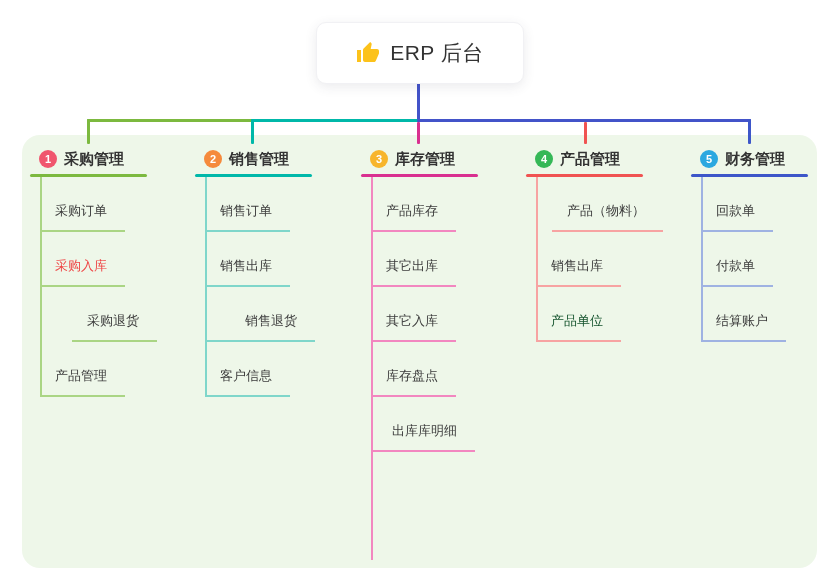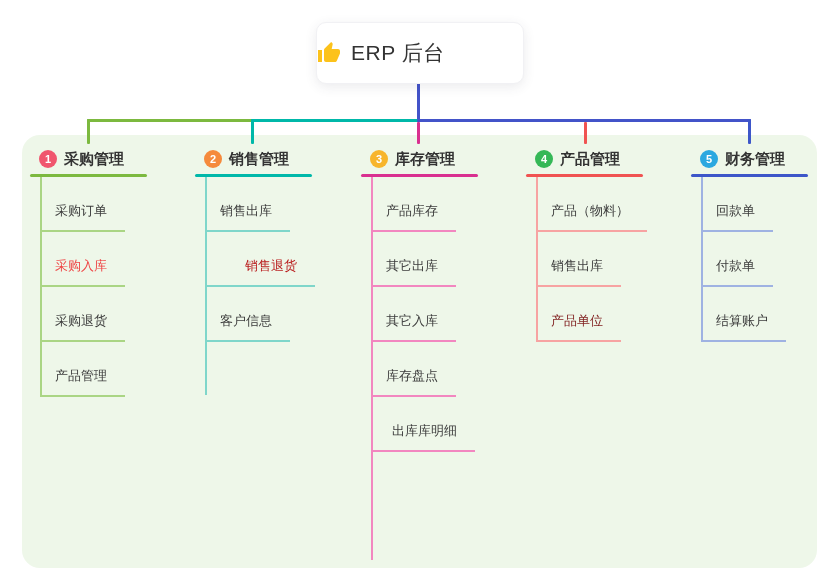--- a/index.html
+++ b/index.html
@@ -1,21 +1,21 @@
 <!DOCTYPE html>
 <html><head>
 <meta charset="utf-8">
 <style>
   html,body{margin:0;padding:0;background:#ffffff;font-family:"Liberation Sans","DejaVu Sans",sans-serif;}
   .canvas{position:relative;width:839px;height:588px;background:#ffffff;overflow:hidden;}
   .panel{position:absolute;left:22px;top:135px;width:795px;height:433px;border-radius:18px;z-index:0;}
   .seg{position:absolute;z-index:1;border-radius:1px;}
   .root-card{position:absolute;left:316px;top:22px;width:206px;height:60px;background:#fff;
     border:1px solid #f1f1f4;border-radius:10px;box-shadow:0 3px 12px rgba(60,60,80,0.10);
-    display:flex;align-items:center;justify-content:flex-start;gap:10px;z-index:3;}
+    display:flex;align-items:center;justify-content:center;gap:10px;z-index:3;}
   .root-title{font-size:21px;font-weight:500;letter-spacing:0.5px;}
   .thumb{display:flex;align-items:center;}
   .branch{position:absolute;top:144px;width:160px;z-index:2;}
   .branch-header{display:flex;align-items:center;gap:7px;padding-left:9px;height:30px;cursor:default;}
   .badge{width:18px;height:18px;border-radius:50%;color:#fff;font-size:11px;font-weight:bold;
     display:flex;align-items:center;justify-content:center;flex:0 0 18px;}
   .branch-label{font-size:15px;font-weight:600;white-space:nowrap;}
   .branch-underline{width:117px;height:3px;border-radius:2px;}
   .vline{position:absolute;left:10px;top:33px;width:2px;z-index:1;}
   .item-row{height:55px;display:flex;align-items:flex-end;margin-left:10px;}
@@ -58,44 +58,47 @@
     <div class="items">
   <div class="item-row">
     <span class="item-label" style="color: rgb(60, 60, 60); border-bottom-color: rgb(170, 213, 132);">采购订单</span>
   </div>
 
   <div class="item-row">
     <span class="item-label" style="color: #ef4444; border-bottom-color: rgb(170, 213, 132);">采购入库</span>
   </div>
 
   <div class="item-row">
-    <span class="item-label" style="color: rgb(60, 60, 60); border-bottom-color: rgb(170, 213, 132);">采购退货</span>
+    <span class="item-label" style="color: rgb(60, 60, 60); border-bottom-color: rgb(170, 213, 132); margin-left: 32px;">采购退货</span>
   </div>
 
   <div class="item-row">
     <span class="item-label" style="color: rgb(60, 60, 60); border-bottom-color: rgb(170, 213, 132);">产品管理</span>
   </div>
 </div>
   </div>
 
   <div class="branch" style="left: 195px;">
     <div class="branch-header">
       <span class="badge" style="background: rgb(245, 138, 60);">2</span>
       <span class="branch-label" style="color: rgb(51, 51, 51);">销售管理</span>
     </div>
     <div class="branch-underline" style="background: rgb(0, 184, 169);"></div>
     <div class="vline" style="background: rgb(127, 214, 202); height: 218px;"></div>
     <div class="items">
+  <div class="item-row">
+    <span class="item-label" style="color: rgb(60, 60, 60); border-bottom-color: rgb(127, 214, 202);">销售订单</span>
+  </div>
 
   <div class="item-row">
     <span class="item-label" style="color: rgb(60, 60, 60); border-bottom-color: rgb(127, 214, 202);">销售出库</span>
   </div>
 
   <div class="item-row">
-    <span class="item-label" style="color: #b91c1c; border-bottom-color: rgb(127, 214, 202); padding-left: 40px;">销售退货</span>
+    <span class="item-label" style="color: #404040; border-bottom-color: rgb(127, 214, 202); padding-left: 40px;">销售退货</span>
   </div>
 
   <div class="item-row">
     <span class="item-label" style="color: rgb(60, 60, 60); border-bottom-color: rgb(127, 214, 202);">客户信息</span>
   </div>
 </div>
   </div>
 
   <div class="branch" style="left: 361px;">
     <div class="branch-header">
@@ -131,29 +134,29 @@
 
   <div class="branch" style="left: 526px;">
     <div class="branch-header">
       <span class="badge" style="background: rgb(53, 184, 87);">4</span>
       <span class="branch-label" style="color: rgb(51, 51, 51);">产品管理</span>
     </div>
     <div class="branch-underline" style="background: rgb(240, 83, 82);"></div>
     <div class="vline" style="background: rgb(247, 163, 162); height: 163px;"></div>
     <div class="items">
   <div class="item-row">
-    <span class="item-label" style="color: rgb(60, 60, 60); border-bottom-color: rgb(247, 163, 162);">产品（物料）</span>
+    <span class="item-label" style="color: rgb(60, 60, 60); border-bottom-color: rgb(247, 163, 162); margin-left: 16px;">产品（物料）</span>
   </div>
 
   <div class="item-row">
     <span class="item-label" style="color: rgb(60, 60, 60); border-bottom-color: rgb(247, 163, 162);">销售出库</span>
   </div>
 
   <div class="item-row">
-    <span class="item-label" style="color: #7f1d1d; border-bottom-color: rgb(247, 163, 162); text-align: right;">产品单位</span>
+    <span class="item-label" style="color: #14532d; border-bottom-color: rgb(247, 163, 162); text-align: right;">产品单位</span>
   </div>
 </div>
   </div>
 
   <div class="branch" style="left: 691px;">
     <div class="branch-header">
       <span class="badge" style="background: rgb(43, 168, 224);">5</span>
       <span class="branch-label" style="color: rgb(51, 51, 51);">财务管理</span>
     </div>
     <div class="branch-underline" style="background: rgb(61, 86, 201);"></div>

